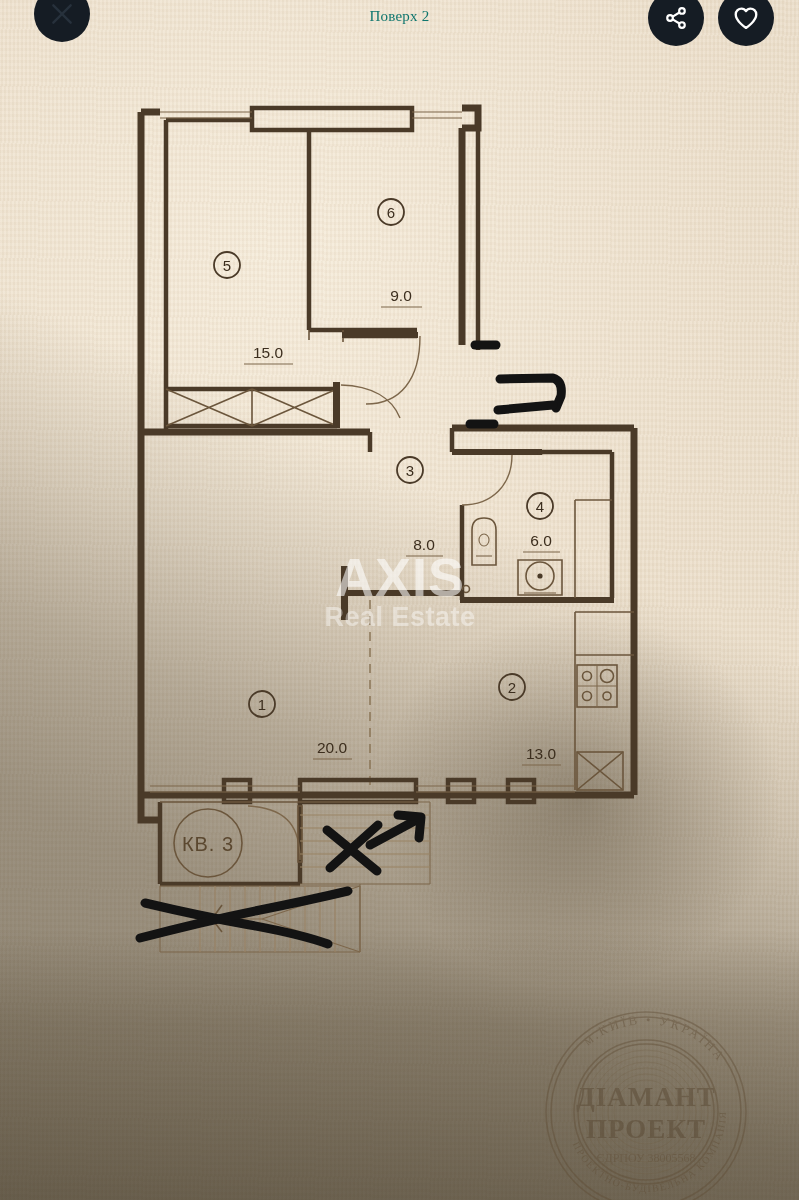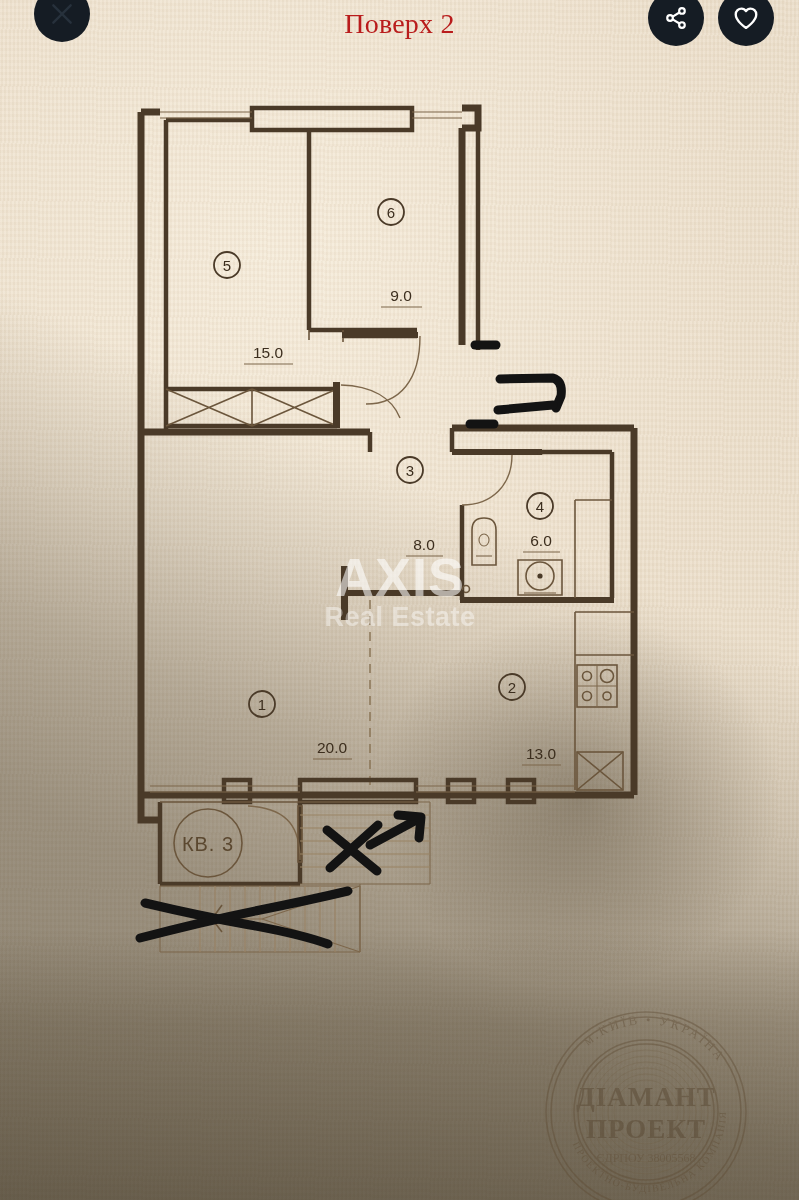--- a/index.html
+++ b/index.html
@@ -43,21 +43,21 @@
   .topbar{position:absolute;left:0;top:0;width:799px;height:58px;z-index:40;}
   .circ-btn{
     position:absolute;width:56px;height:56px;border-radius:50%;
     background:#151c24;display:flex;align-items:center;justify-content:center;
   }
   #close-btn{left:34px;top:-14px;}
   #share-btn{right:95px;top:-10px;}
   #fav-btn{right:25px;top:-10px;}
   .floor-title{
     position:absolute;left:0;top:8px;width:799px;text-align:center;
-    font-family:"Liberation Serif",serif;font-size:28px;color:#b91c1c;letter-spacing:.2px;
+    font-family:"Liberation Serif",serif;font-size:15px;color:#0f766e;letter-spacing:.2px;
   }
 
   
   #plan-svg{position:absolute;left:0;top:0;width:799px;height:1200px;z-index:10;}
 
   
   .watermark{
     position:absolute;left:285px;top:552px;width:230px;z-index:20;
     text-align:center;pointer-events:none;
     font-family:"Liberation Sans",sans-serif;

